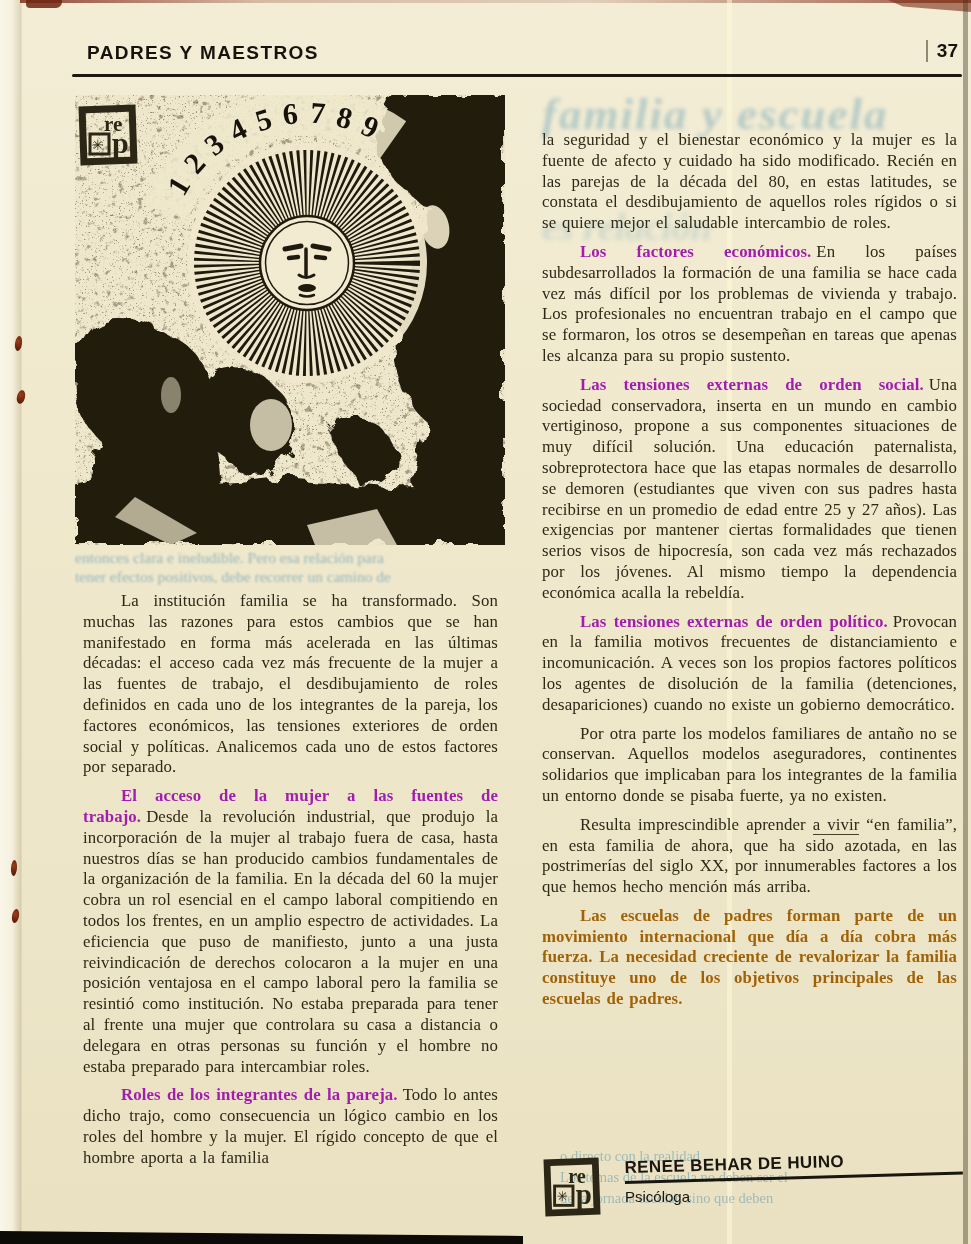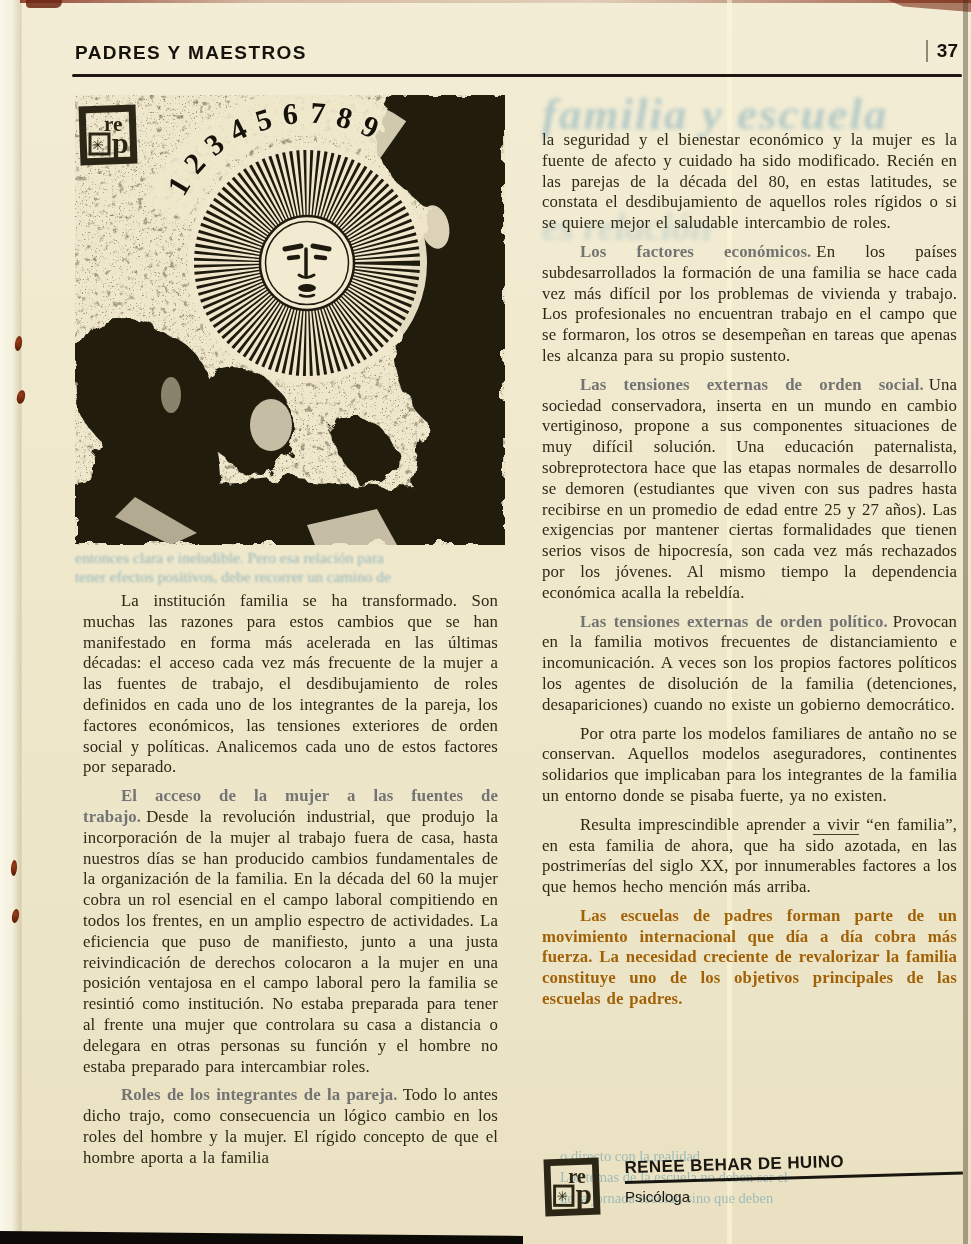--- a/index.html
+++ b/index.html
@@ -22,21 +22,21 @@
   .bottom-bar{position:absolute;left:0;top:1231px;width:523px;height:13px;background:#0d0b07;
     clip-path:polygon(0 0,100% 38%,100% 100%,0 100%);}
   .bind-mark{position:absolute;border-radius:50%;background:radial-gradient(circle at 40% 35%,#9a3d18,#5f1f0b 75%);}
   .bm1{left:15px;top:336px;width:7px;height:15px;transform:rotate(8deg);}
   .bm2{left:17px;top:390px;width:8px;height:14px;transform:rotate(14deg);}
   .bm3{left:11px;top:860px;width:6px;height:16px;transform:rotate(4deg);}
   .bm4{left:12px;top:909px;width:7px;height:14px;transform:rotate(10deg);}
   
   .header{position:absolute;left:75px;top:42px;width:887px;height:24px;
     font-family:"Liberation Sans",sans-serif;color:#16130d;}
-  .header .title{position:absolute;left:0;top:0;font-size:19px;font-weight:bold;letter-spacing:1.4px;}
+  .header .title{position:absolute;left:12px;top:0;font-size:19px;font-weight:bold;letter-spacing:1.4px;}
   .header .pagenum{position:absolute;right:4px;top:-2px;font-size:19px;font-weight:bold;
     border-left:2px solid rgba(60,55,40,.55);padding-left:9px;}
   .rule{position:absolute;left:72px;top:74px;width:890px;height:3px;background:#1d1811;border-radius:2px;}
   
   .photo{position:absolute;left:75px;top:95px;width:430px;height:450px;}
   .photo svg{position:absolute;inset:0;}
   .arcnum{position:absolute;width:22px;height:30px;text-align:center;
     font:bold 30px "Liberation Serif",serif;color:#16120a;
     text-shadow:0 0 6px rgba(242,236,212,.95),0 0 2px rgba(242,236,212,.9);}
   
@@ -47,21 +47,21 @@
   .st-sun{font:14px "DejaVu Sans",sans-serif;fill:#2c2616;}
   .stamp-top{left:78px;top:103px;width:60px;height:64px;}
   .stamp-bottom{left:543px;top:1156px;width:58px;height:62px;}
   
   .col{position:absolute;color:#2e2817;}
   .col p{margin:8px;text-align:justify;font-size:16.8px;line-height:20.8px;
     letter-spacing:.1px;word-spacing:1.6px;}
   .col-left{left:75px;top:583px;width:431px;}
   .col-right{left:534px;top:122px;width:431px;}
   .indent{text-indent:38px;}
-  .lead{font-weight:bold;color:#737373;padding-right:5px;}
+  .lead{font-weight:bold;color:#a21caf;padding-right:5px;}
   .mt{margin-top:18px;}
   .mt2{margin-top:27px;}
   .strongp{font-weight:bold;color:#a16207;}
   .uline{border-bottom:1.5px solid rgba(45,33,12,.85);}
   
   .byline{position:absolute;left:625px;top:1158px;width:345px;font-family:"Liberation Sans",sans-serif;color:#191510;}
   .byline .name{font-size:17px;font-weight:bold;letter-spacing:.4px;white-space:nowrap;
     border-bottom:3px solid #191510;padding-bottom:3px;transform:rotate(-1.6deg);transform-origin:left bottom;width:338px;}
   .byline .role{font-size:15px;margin-top:4px;}
   

